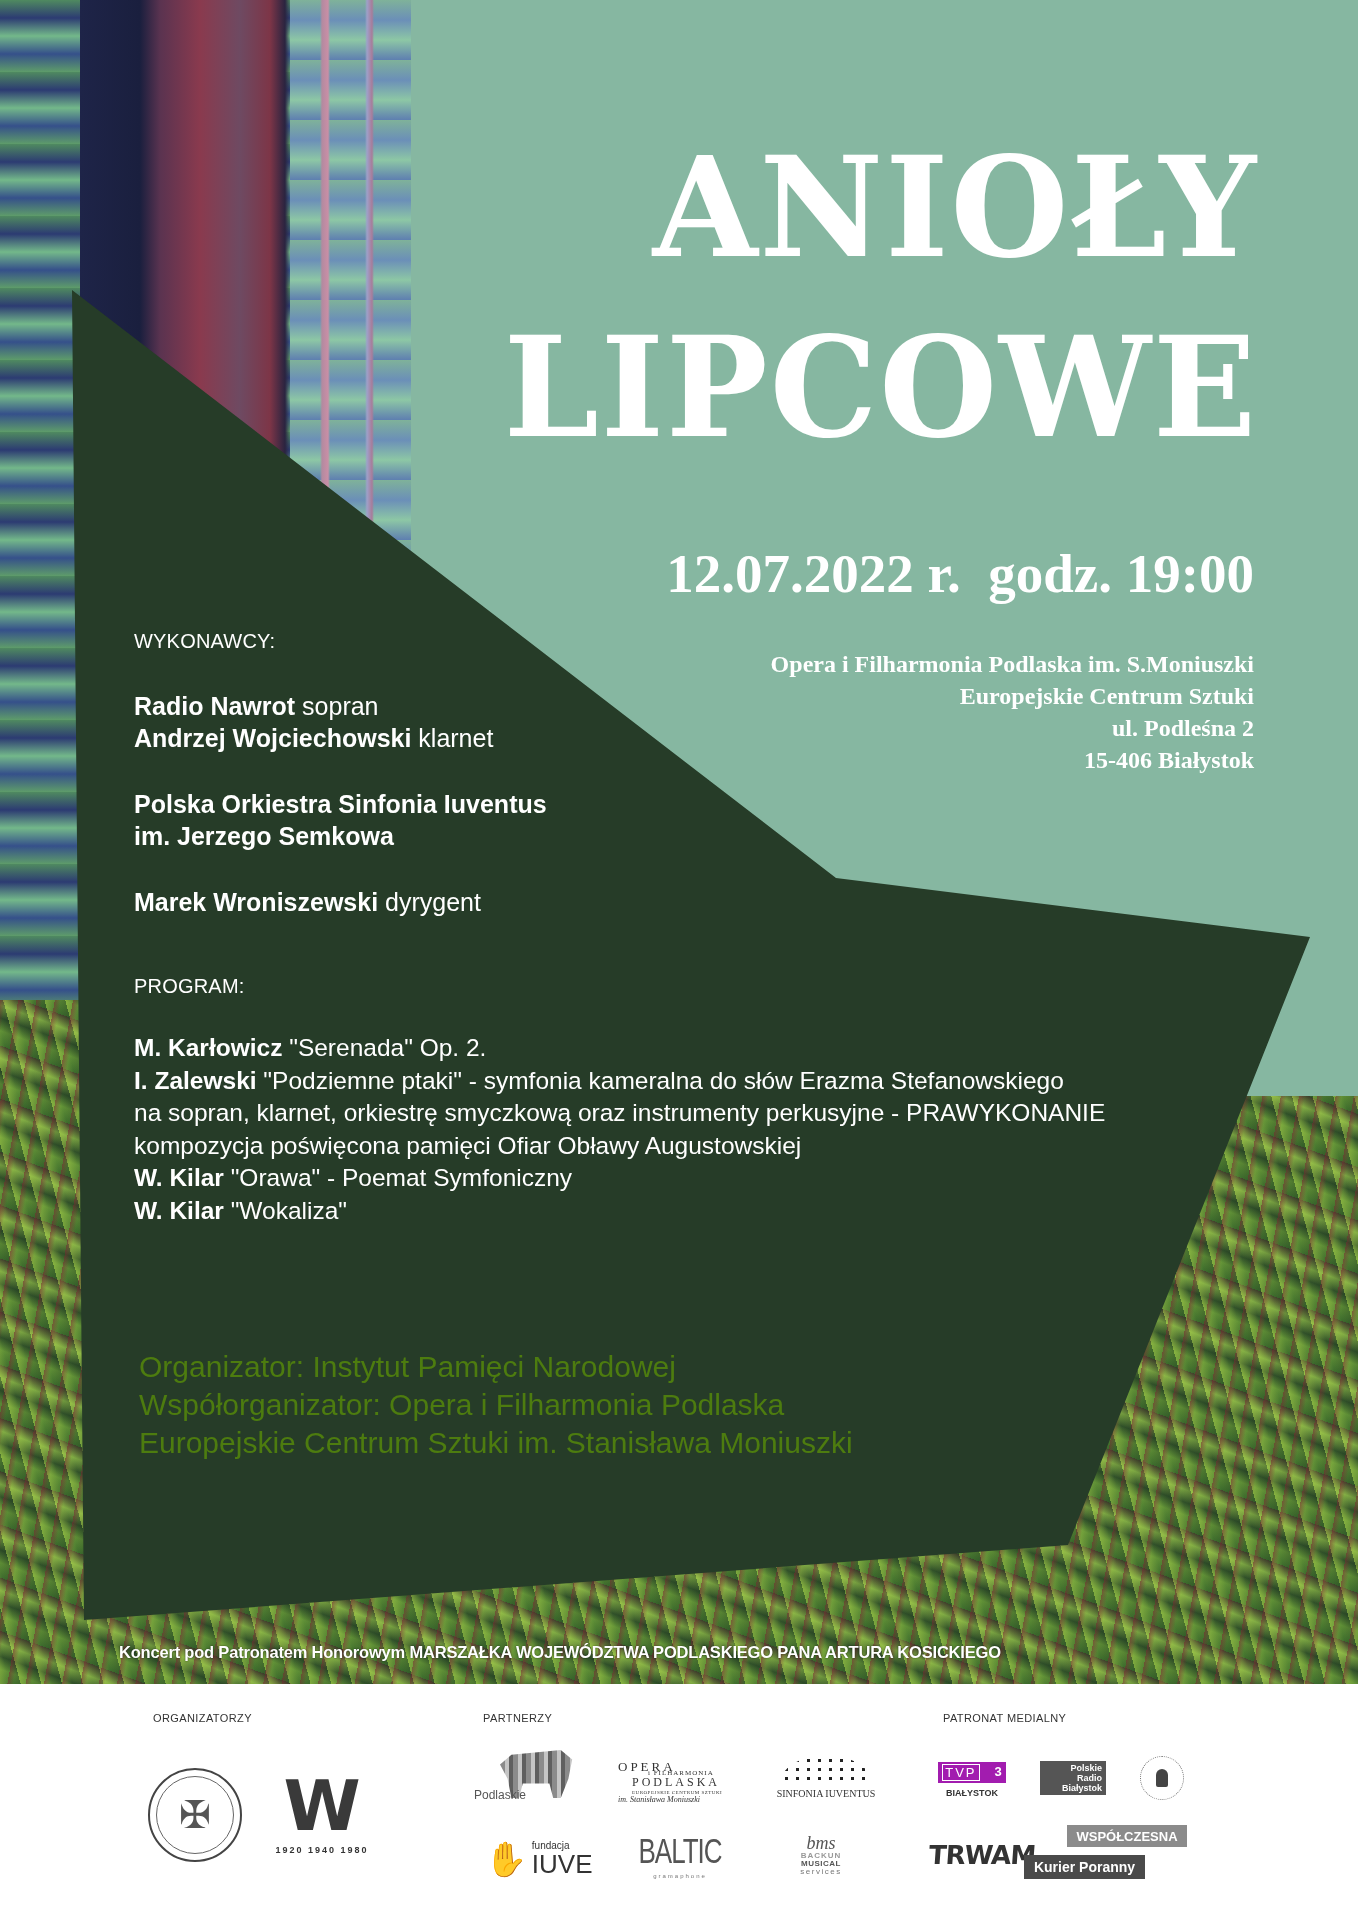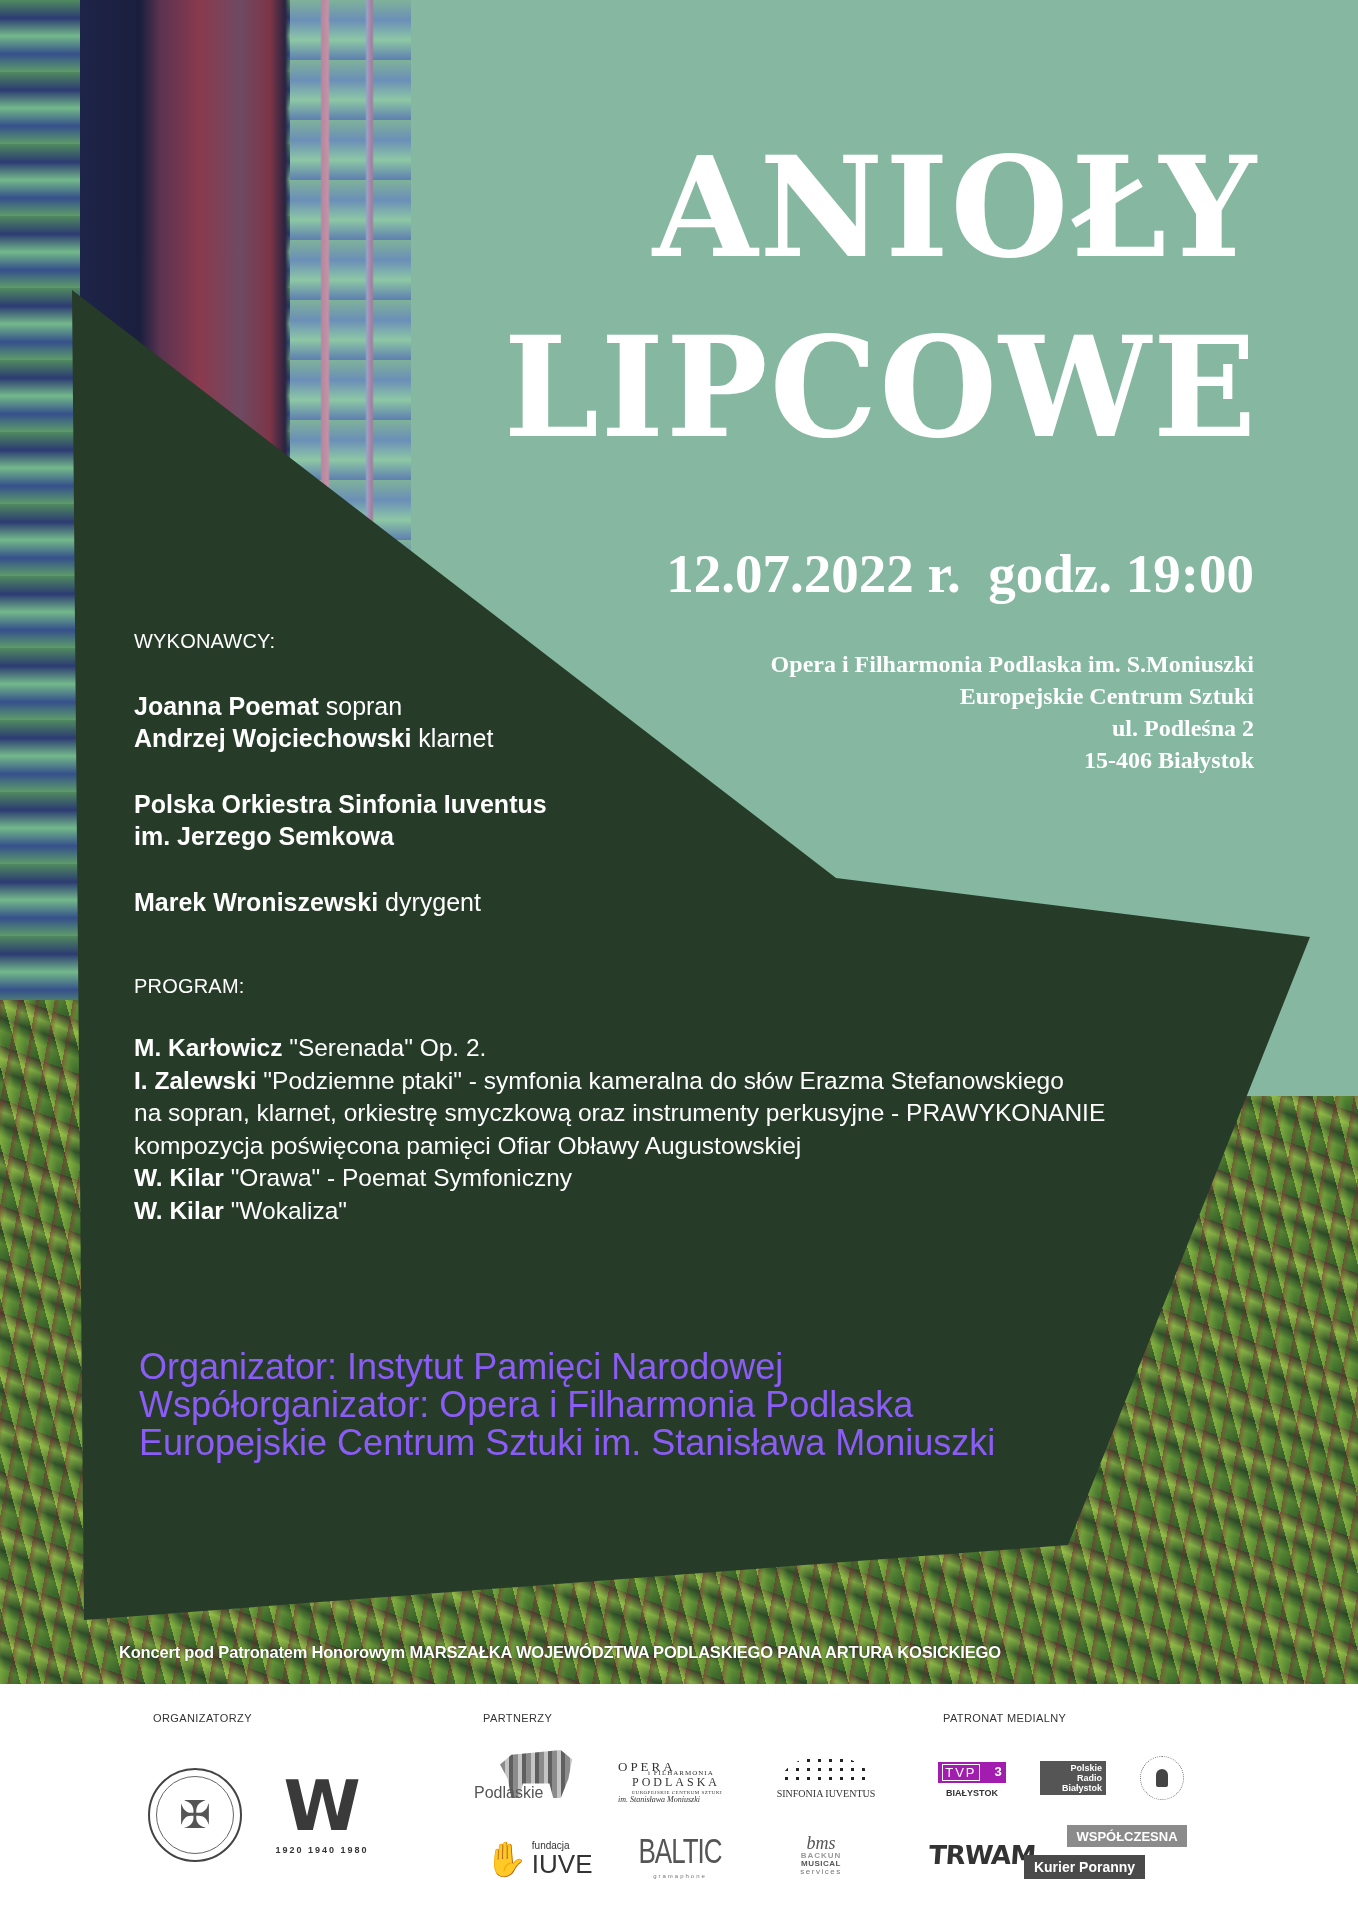--- a/index.html
+++ b/index.html
@@ -72,21 +72,21 @@
   .section-label {
     position: absolute; left: 134px; font-size: 20px; color: #ffffff; letter-spacing: 0.2px;
   }
   .performers { position: absolute; left: 134px; top: 690px; color: #ffffff; font-size: 25px; line-height: 32px; }
   .performers .gap { height: 34px; }
   .performers b { font-weight: bold; }
 
   .program { position: absolute; left: 134px; top: 1032px; color: #ffffff; font-size: 24.5px; line-height: 32.5px; width: 1080px; }
   .program b { font-weight: bold; }
 
-  .organizers { position: absolute; left: 139px; top: 1348px; color: #8b5cf6; font-size: 36px; line-height: 38px; }
+  .organizers { position: absolute; left: 139px; top: 1348px; color: #4d7c0f; font-size: 30px; line-height: 38px; }
 
   .patronage {
     position: absolute; left: 119px; top: 1643px; color: #ffffff; font-size: 16.5px; font-weight: bold;
     letter-spacing: -0.2px; white-space: nowrap; text-shadow: 0 0 2px rgba(0,0,0,0.6);
   }
 
   
   .footer-label { position: absolute; top: 1712px; font-size: 11px; color: #333333; letter-spacing: 0.4px; }
   .logo { position: absolute; display: flex; align-items: center; justify-content: center; color: #333; }
 
@@ -96,21 +96,21 @@
 
   .logo-w { left: 270px; top: 1768px; width: 104px; height: 90px; flex-direction: column; }
   .logo-w .w { font-family: "DejaVu Sans", sans-serif; font-weight: bold; font-size: 70px; line-height: 70px; color: #3a3a3a; }
   .logo-w .years { font-size: 9px; font-weight: bold; letter-spacing: 2px; margin-top: 4px; }
 
   .logo-podlaskie { left: 474px; top: 1748px; width: 110px; height: 58px; }
   .logo-podlaskie .bison { position: absolute; left: 26px; top: 2px; width: 76px; height: 48px;
     background: repeating-linear-gradient(90deg,#777 0 5px,#bbb 5px 9px,#444 9px 13px), #888;
     clip-path: polygon(15% 10%, 80% 0, 95% 20%, 90% 60%, 80% 100%, 70% 100%, 65% 70%, 30% 70%, 25% 100%, 15% 100%, 10% 60%, 0 30%);
     opacity: 0.85; }
-  .logo-podlaskie .txt { position: absolute; left: 0; bottom: 4px; font-size: 16px; color: #555; }
+  .logo-podlaskie .txt { position: absolute; left: 0; bottom: 4px; font-size: 12px; color: #555; }
 
   .logo-opera { left: 618px; top: 1752px; width: 122px; height: 58px; flex-direction: column; align-items: flex-start;
     font-family: "Liberation Serif", serif; }
   .logo-opera .l1 { font-size: 13px; letter-spacing: 3px; }
   .logo-opera .l2 { font-size: 7px; margin-left: 30px; margin-top: -6px; letter-spacing: 1px; }
   .logo-opera .l3 { font-size: 12px; letter-spacing: 3px; margin-left: 14px; margin-top: -2px; }
   .logo-opera .l4 { font-size: 5px; margin-left: 14px; letter-spacing: 0.5px; }
   .logo-opera .l5 { font-size: 8px; font-style: italic; margin-left: 0px; }
 
   .logo-sinfonia { left: 766px; top: 1752px; width: 120px; height: 50px; flex-direction: column; }
@@ -171,21 +171,21 @@
 <div class="venue">
   <div>Opera i Filharmonia Podlaska im. S.Moniuszki</div>
   <div>Europejskie Centrum Sztuki</div>
   <div>ul. Podleśna 2</div>
   <div>15-406 Białystok</div>
 </div>
 
 <div class="section-label" style="top:630px;">WYKONAWCY:</div>
 
 <div class="performers">
-  <div><b>Joanna Poemat</b><span> sopran</span></div>
+  <div><b>Radio Nawrot</b><span> sopran</span></div>
   <div><b>Andrzej Wojciechowski</b><span> klarnet</span></div>
   <div class="gap"></div>
   <div><b>Polska Orkiestra Sinfonia Iuventus</b></div>
   <div><b>im. Jerzego Semkowa</b></div>
   <div class="gap"></div>
   <div><b>Marek Wroniszewski</b><span> dyrygent</span></div>
 </div>
 
 <div class="section-label" style="top:975px;">PROGRAM:</div>
 

